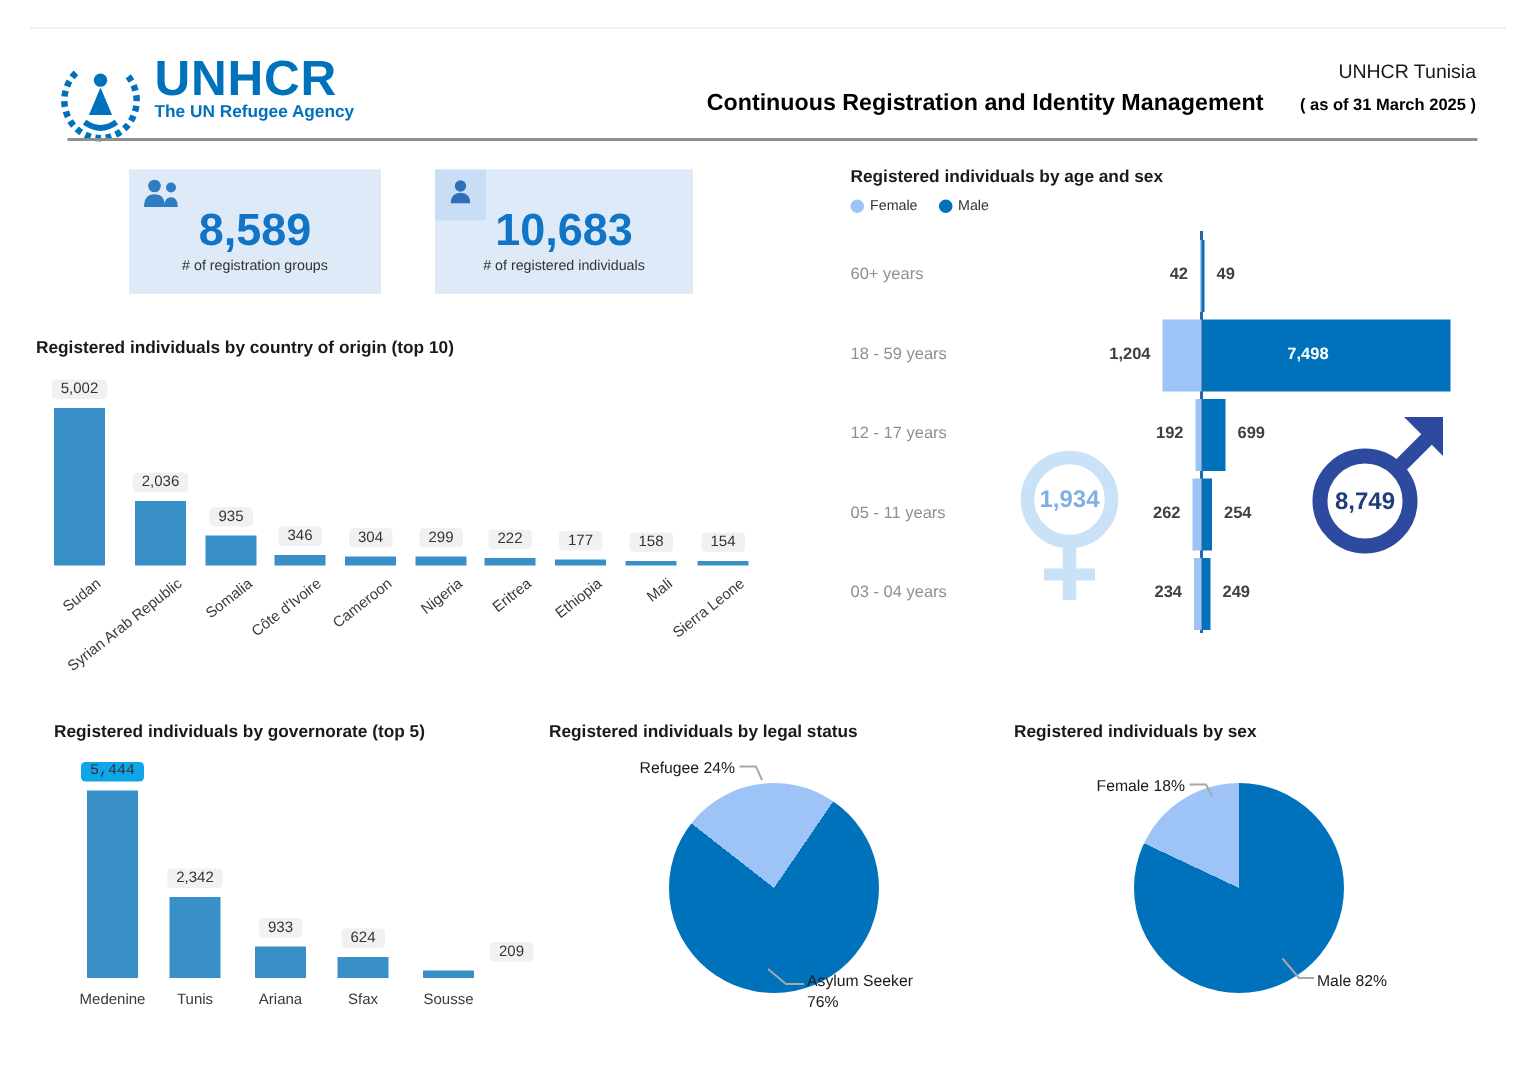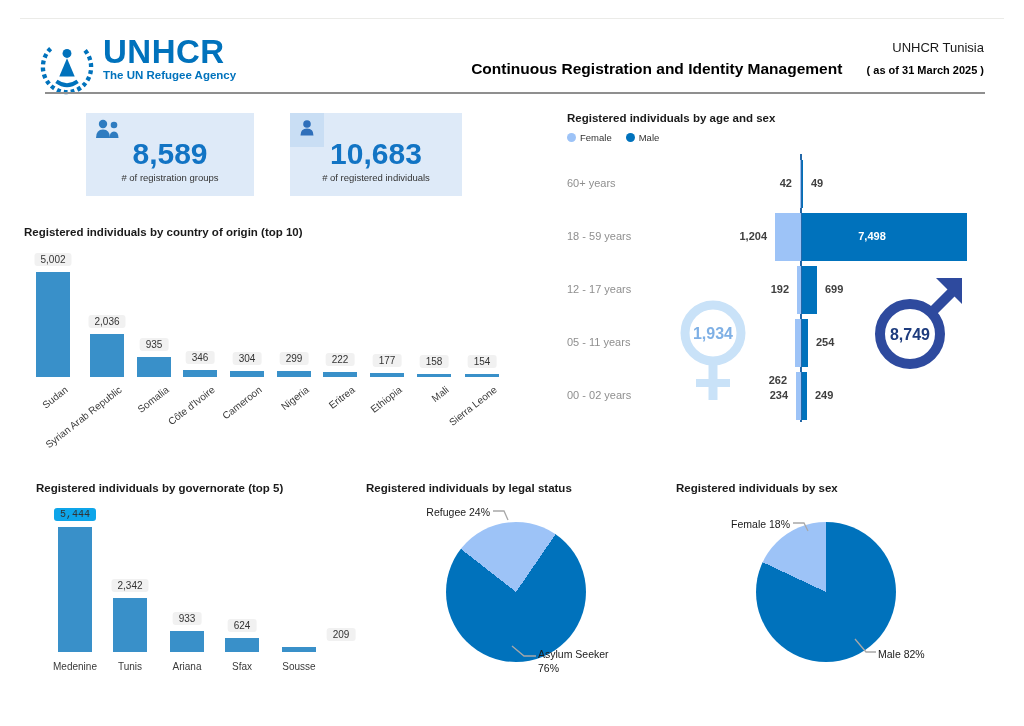--- a/index.html
+++ b/index.html
@@ -178,23 +178,23 @@
       <div class="pyr-val right-align" style="left: 147px; top: 80px; width: 60px;">1,204</div>
       <div class="pyr-val inside" style="left: 242px; top: 80px; width: 140px;">7,498</div>
       <div class="pyr-agelab" style="top: 133px;">12 - 17 years</div>
       <div class="bar" style="left: 237px; top: 116px; width: 4px; height: 48px; background: rgb(157, 195, 247);"></div>
       <div class="bar" style="left: 242px; top: 116px; width: 15px; height: 48px; background: rgb(0, 114, 188);"></div>
       <div class="pyr-val right-align" style="left: 169px; top: 133px; width: 60px;">192</div>
       <div class="pyr-val" style="left: 265px; top: 133px;">699</div>
       <div class="pyr-agelab" style="top: 186px;">05 - 11 years</div>
       <div class="bar" style="left: 235px; top: 169px; width: 6px; height: 48px; background: rgb(157, 195, 247);"></div>
       <div class="bar" style="left: 242px; top: 169px; width: 6px; height: 48px; background: rgb(0, 114, 188);"></div>
-      <div class="pyr-val right-align" style="left: 167px; top: 186px; width: 60px; margin-top: 38px;">262</div>
+      <div class="pyr-val right-align" style="left: 167px; top: 186px; width: 60px;">262</div>
       <div class="pyr-val" style="left: 256px; top: 186px;">254</div>
-      <div class="pyr-agelab" style="top: 239px;">00 - 02 years</div>
+      <div class="pyr-agelab" style="top: 239px;">03 - 04 years</div>
       <div class="bar" style="left: 236px; top: 222px; width: 5px; height: 48px; background: rgb(157, 195, 247);"></div>
       <div class="bar" style="left: 242px; top: 222px; width: 5px; height: 48px; background: rgb(0, 114, 188);"></div>
       <div class="pyr-val right-align" style="left: 168px; top: 239px; width: 60px;">234</div>
       <div class="pyr-val" style="left: 255px; top: 239px;">249</div>
     </div>
 
   <span style="position:absolute; left:668px; top:296px;">
     <svg width="90" height="112" viewBox="0 0 90 112">
       <circle cx="45" cy="37" r="28" fill="none" stroke="#C9E2F8" stroke-width="9"></circle>
       <line x1="45" y1="65" x2="45" y2="104" stroke="#C9E2F8" stroke-width="9"></line>

